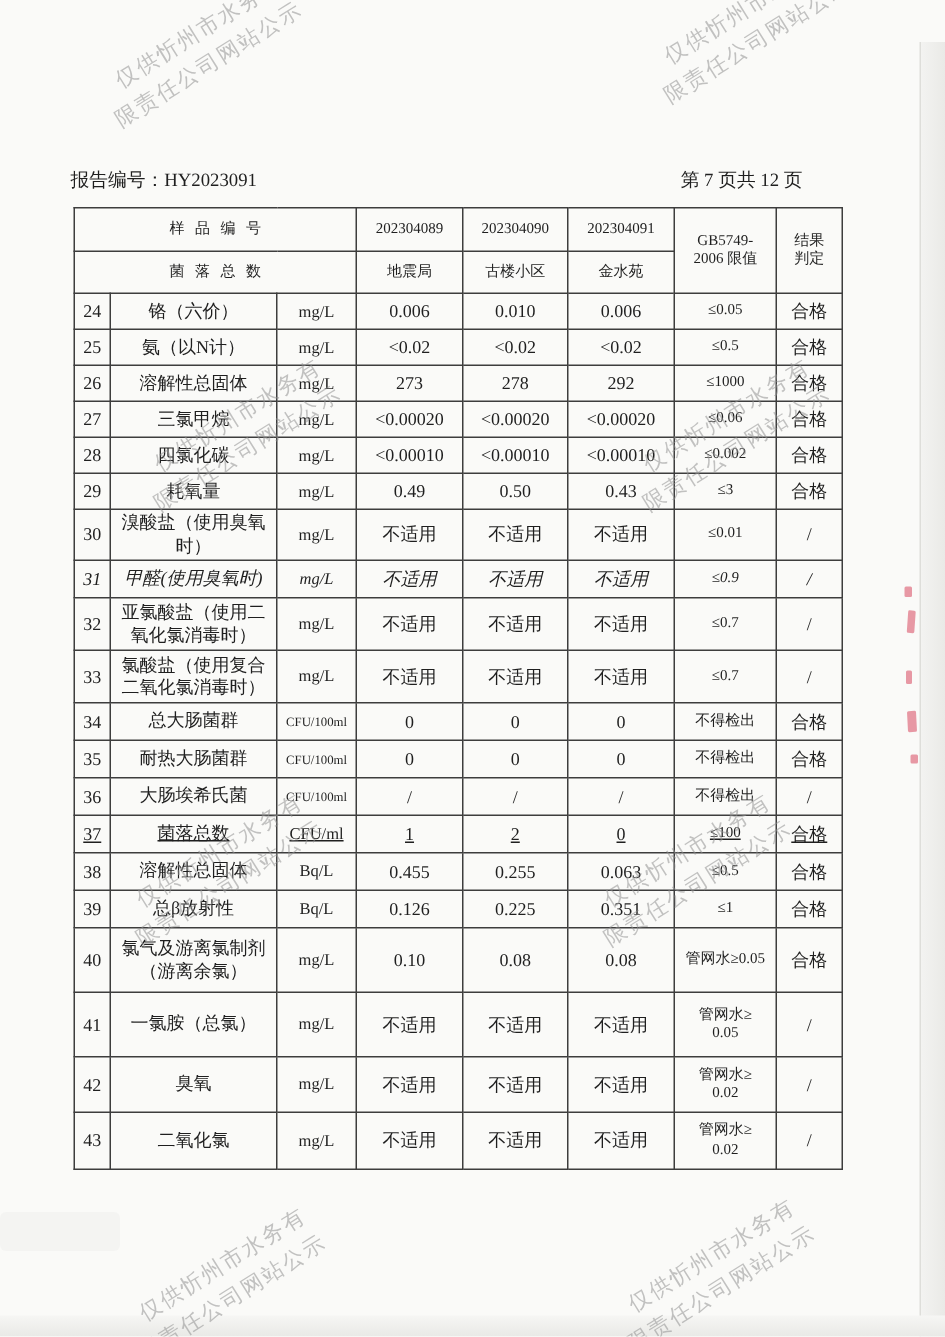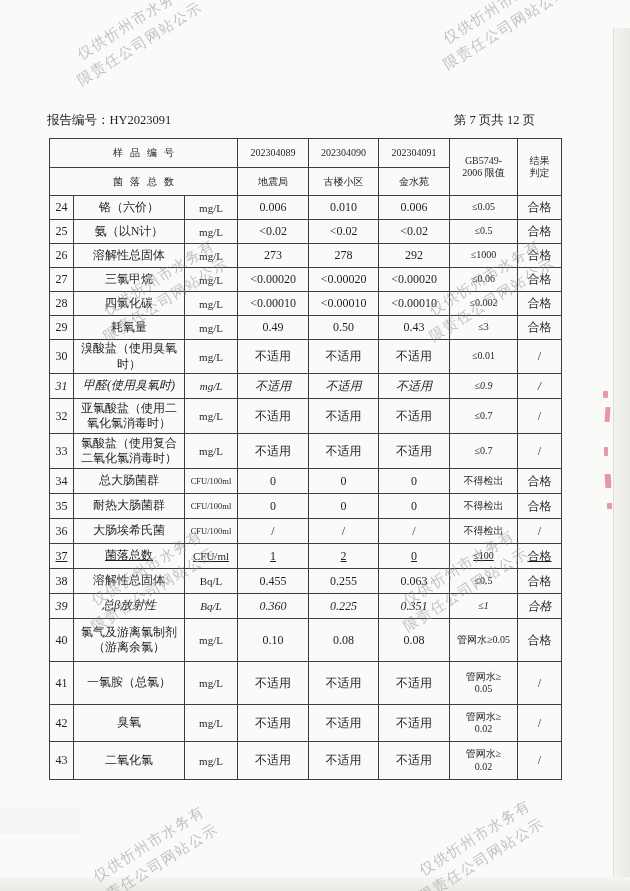--- a/index.html
+++ b/index.html
@@ -303,25 +303,25 @@
         <tr style="height: 25px;">
           <td class="c-no">38</td>
           <td class="c-name">溶解性总固体</td>
           <td class="c-unit">Bq/L</td>
           <td class="c-v1">0.455</td>
           <td class="c-v2">0.255</td>
           <td class="c-v3">0.063</td>
           <td class="c-limit">≤0.5</td>
           <td class="c-result">合格</td>
         </tr>
-        <tr style="height: 25px; font-style: italic;">
+        <tr style="height: 25px;">
           <td class="c-no">39</td>
           <td class="c-name">总β放射性</td>
           <td class="c-unit">Bq/L</td>
-          <td class="c-v1">0.360</td>
+          <td class="c-v1">0.126</td>
           <td class="c-v2">0.225</td>
           <td class="c-v3">0.351</td>
           <td class="c-limit">≤1</td>
           <td class="c-result">合格</td>
         </tr>
         <tr style="height: 43px;">
           <td class="c-no">40</td>
           <td class="c-name">氯气及游离氯制剂（游离余氯）</td>
           <td class="c-unit">mg/L</td>
           <td class="c-v1">0.10</td>

